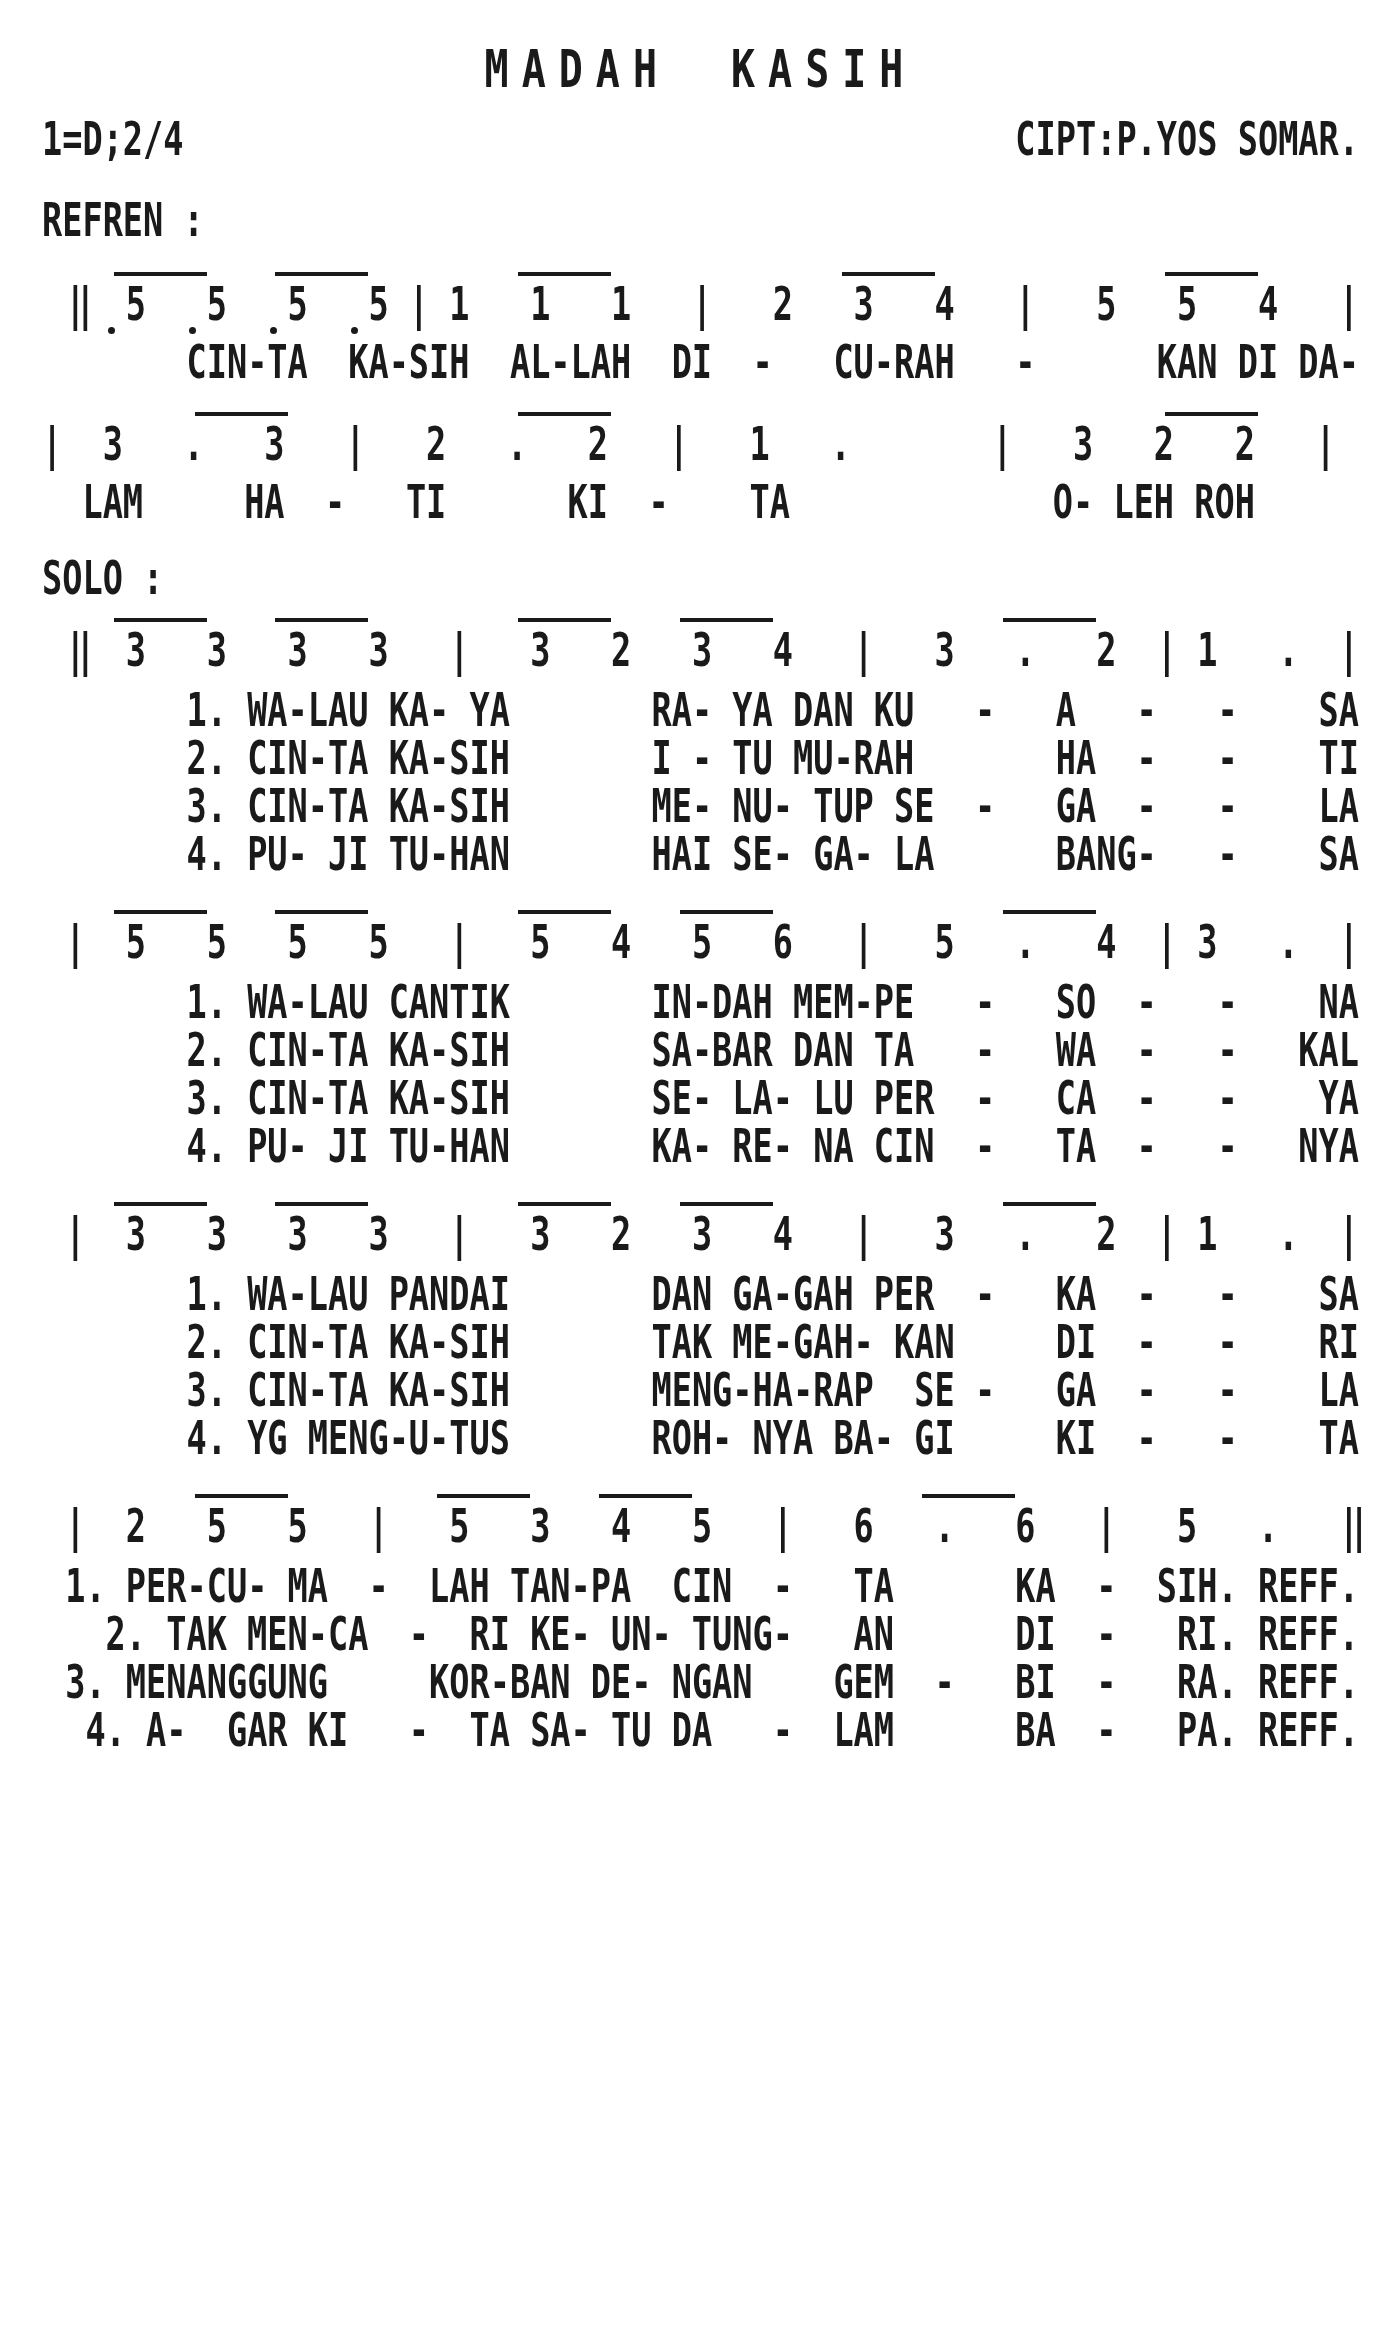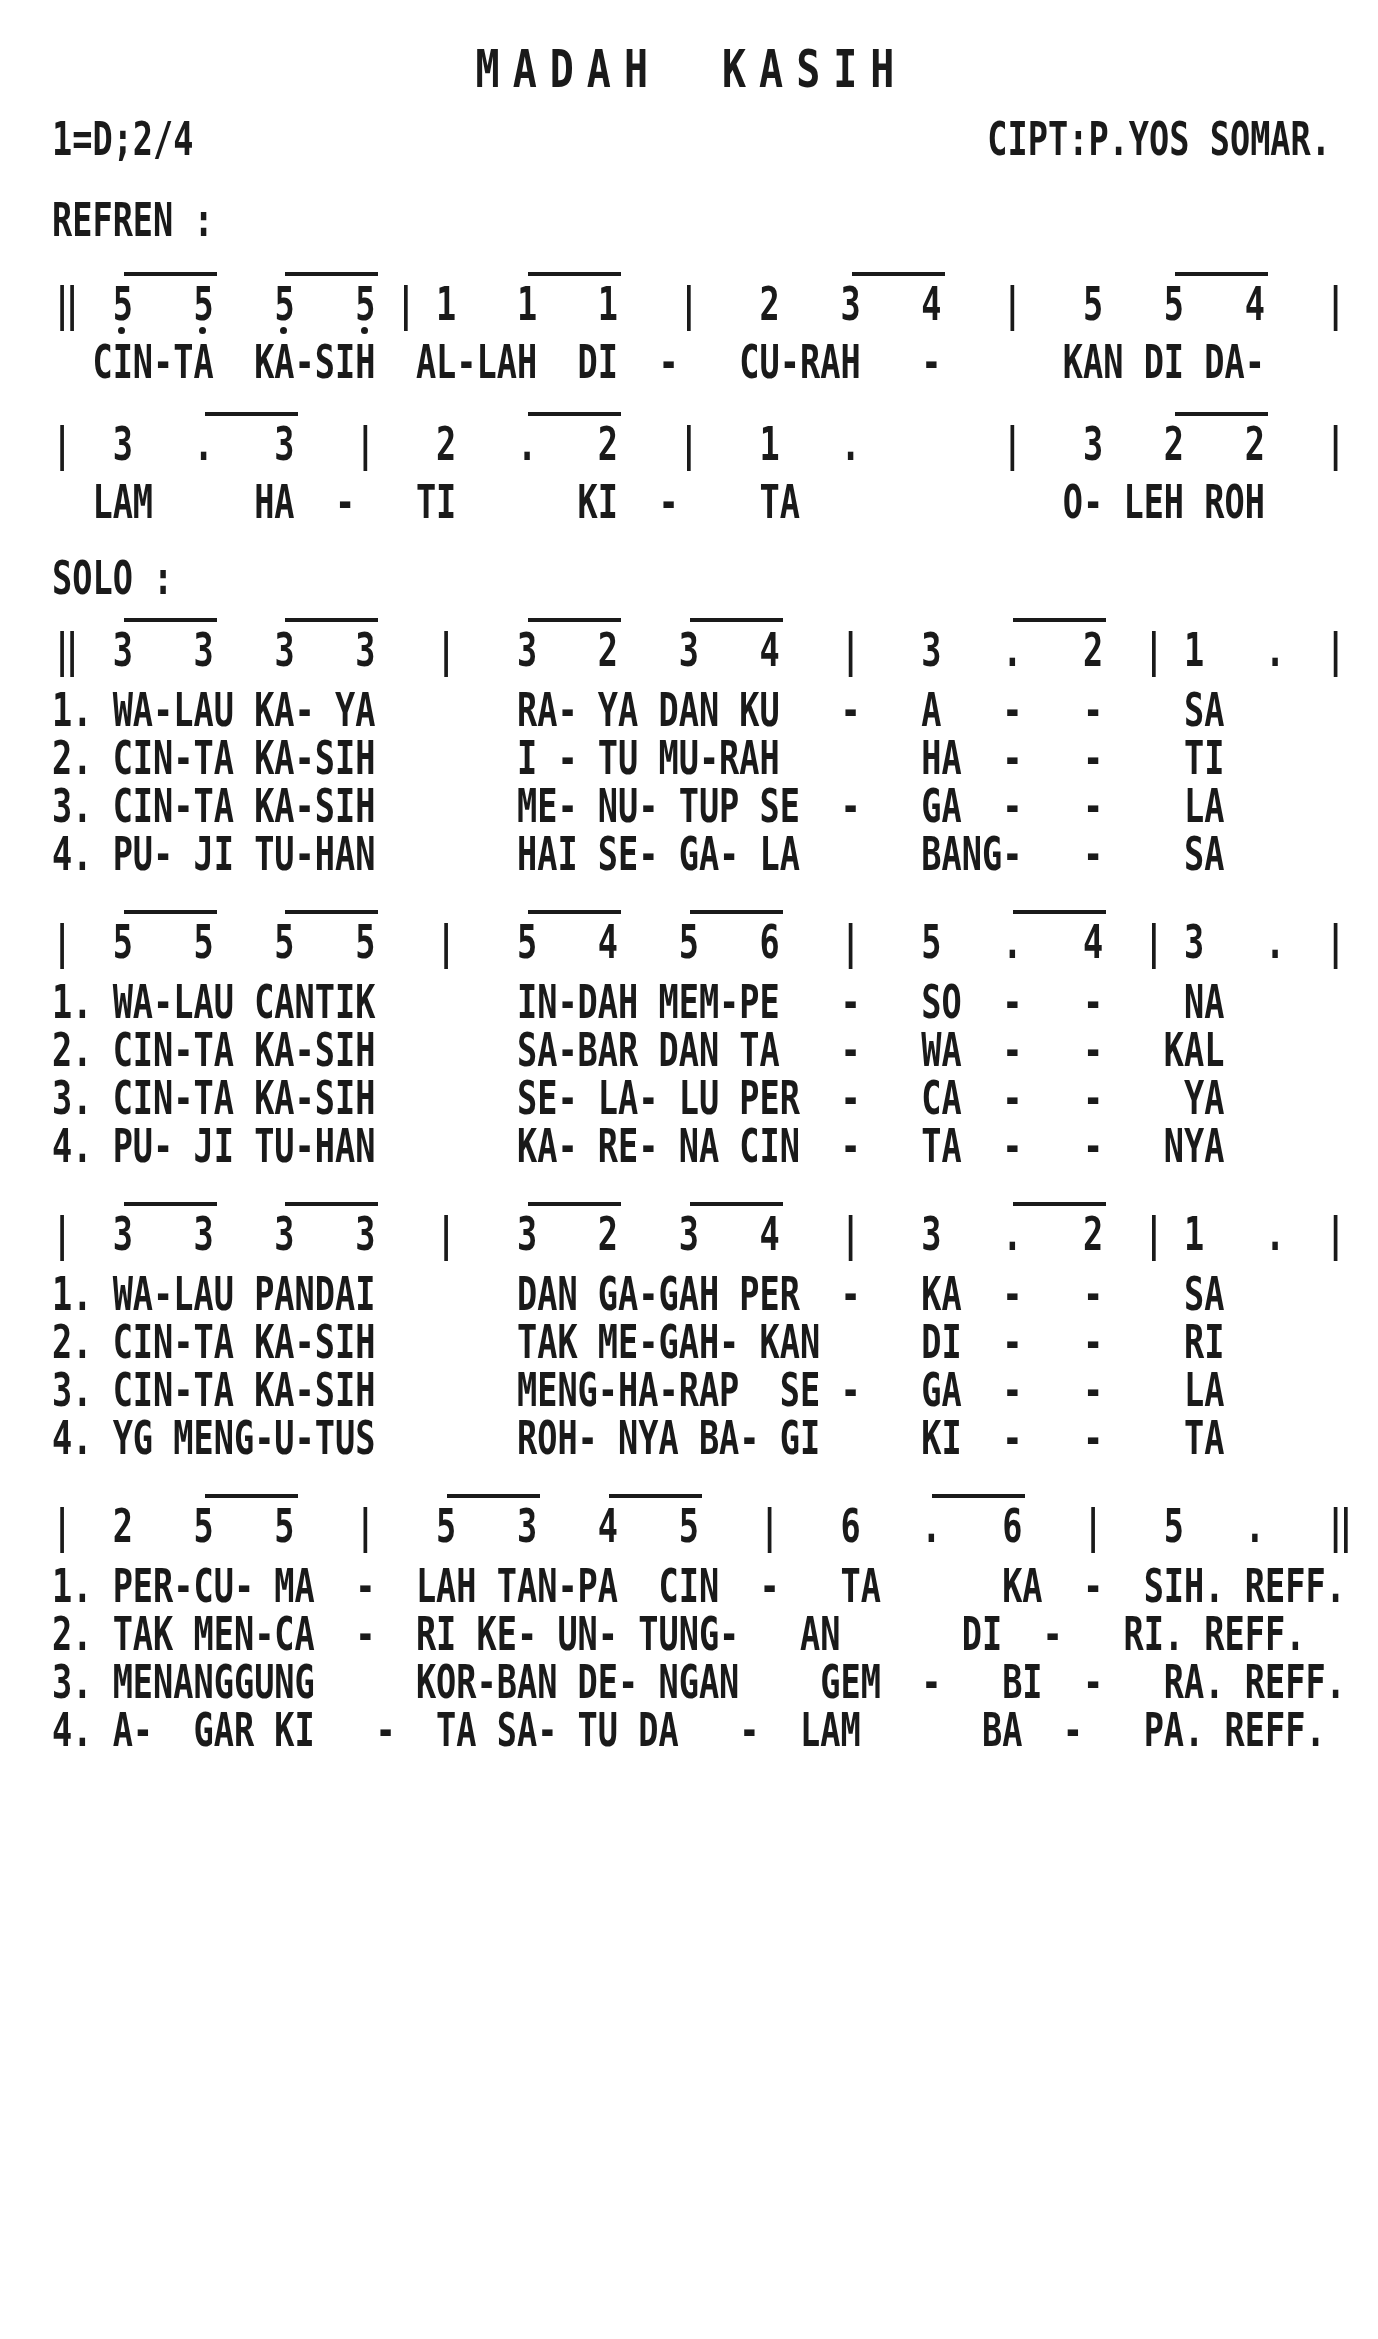--- a/index.html
+++ b/index.html
@@ -1,17 +1,17 @@
 <!DOCTYPE html>
 <html><head>
 <meta charset="utf-8">
 <style>
   html,body { margin:0; padding:0; background:#ffffff; }
   body { width:1378px; height:2339px; overflow:hidden; color:#1a1a1a; }
-  .page { padding:40px 47px 0 42px;margin-left:10px; }
+  .page { padding:40px 19px 0 42px; }
 
   .tw {
     font-family:"DejaVu Sans Mono","Liberation Mono",monospace;
     font-weight:700;
     font-size:33.6px;
     white-space:pre;
     transform:scaleY(1.36);
     transform-origin:0 50%;
   }
 
@@ -26,21 +26,21 @@
     transform:scaleY(1.3);
   }
 
   .meta { display:flex; justify-content:space-between; margin-top:28px; }
   .meta span { display:inline-block; }
 
   .heading { height:36px; line-height:36px; margin:44px 0 22px 0; }
   .section + .section .heading { margin:40px 0 10px 0; }
 
   .system { position:relative; }
-  .system.gap { margin-bottom:20px; }
+  .system.gap { margin-bottom:20px;text-align:right; }
 
   .beamrow {
     position:relative; height:26px;
     font-family:"DejaVu Sans Mono","Liberation Mono",monospace;
     font-size:33.6px;
   }
   .beam { position:absolute; top:11px; height:0; border-top:4px solid #1a1a1a; }
 
   .mline { height:36px; line-height:36px; }
 

